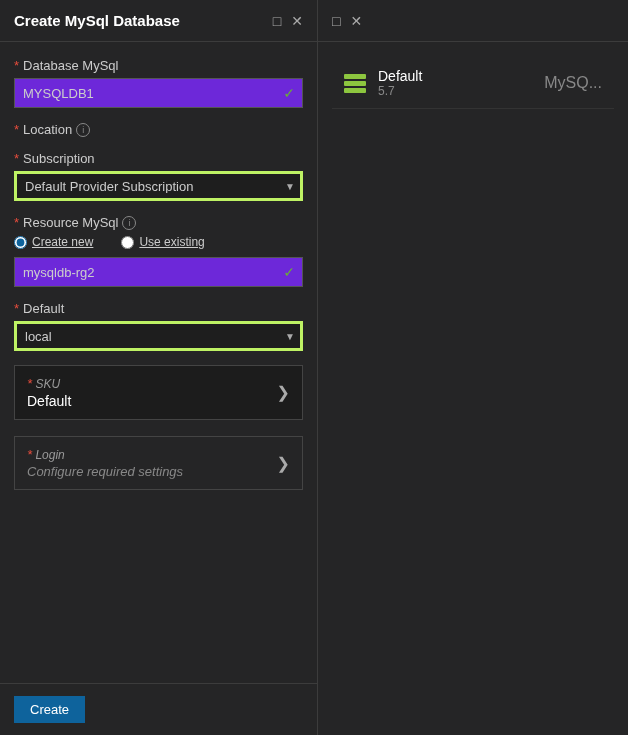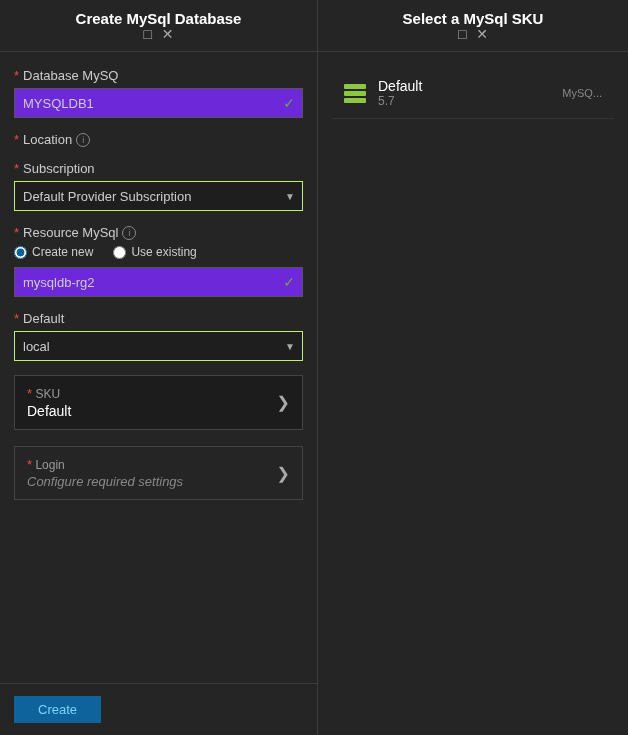--- a/index.html
+++ b/index.html
@@ -31,21 +31,20 @@
     }
 
     .panel-header {
       display: flex;
       align-items: center;
       justify-content: space-between;
       padding: 10px 14px;
       background: #252526;
       border-bottom: 1px solid #3c3c3c;
       min-height: 42px;
-      flex-direction: column;
     }
 
     .panel-title {
       font-size: 15px;
       font-weight: 600;
       color: #fff;
     }
 
     .header-actions {
       display: flex;
@@ -112,21 +111,21 @@
       font-size: 14px;
     }
 
     .select-wrapper {
       position: relative;
     }
 
     .select-wrapper select {
       width: 100%;
       background: #1e1e1e;
-      border: 1px solid #bef264;
+      border: 3px solid #bef264;
       color: #ccc;
       padding: 5px 28px 5px 8px;
       font-size: 13px;
       height: 30px;
       outline: none;
       appearance: none;
       cursor: pointer;
     }
 
     .select-arrow {
@@ -134,22 +133,23 @@
       right: 8px;
       top: 50%;
       transform: translateY(-50%);
       color: #aaa;
       font-size: 10px;
       pointer-events: none;
     }
 
     .radio-group {
       display: flex;
-      gap: 20px;
+      gap: 28px;
       margin-bottom: 8px;
+      text-decoration: underline;
     }
 
     .radio-label {
       display: flex;
       align-items: center;
       gap: 5px;
       cursor: pointer;
       color: #ccc;
       font-size: 12px;
     }
@@ -180,20 +180,21 @@
 
     .section-row-content {
       display: flex;
       flex-direction: column;
     }
 
     .section-row-title {
       font-size: 12px;
       color: #999;
       margin-bottom: 2px;
+      font-style: italic;
     }
 
     .section-row-value {
       font-size: 14px;
       color: #fff;
       font-weight: 500;
     }
 
     .section-row-italic {
       font-style: italic;
@@ -207,23 +208,23 @@
     }
 
     .panel-footer {
       padding: 12px 14px;
       border-top: 1px solid #3c3c3c;
       background: #252526;
     }
 
     .btn-create {
       background: #0e639c;
-      color: #7dd3fc;
+      color: #ffffff;
       border: none;
-      padding: 6px 24px;
+      padding: 6px 16px;
       font-size: 13px;
       cursor: pointer;
       min-width: 70px;
     }
 
     
     .sku-item {
       display: flex;
       align-items: center;
       padding: 10px 12px;
@@ -259,21 +260,21 @@
       color: #fff;
       font-weight: 500;
     }
 
     .sku-version {
       font-size: 12px;
       color: #888;
     }
 
     .sku-extra {
-      font-size: 11px;
+      font-size: 16px;
       color: #888;
       text-align: center;
     }
 
     .field-label-row {
       display: flex;
       align-items: center;
       gap: 4px;
       margin-bottom: 5px;
     }
@@ -296,21 +297,21 @@
       <span class="header-icon">□</span>
       <span class="header-icon">✕</span>
     </div>
   </div>
 
   <div class="panel-body">
 
     <div class="field-group">
       <div class="field-label-row">
         <span class="required-star">*</span>
-        <span>Database MySQ</span>
+        <span>Database MySql</span>
       </div>
       <div class="input-with-check">
         <input type="text" value="MYSQLDB1" style="">
         <span class="check-icon">✓</span>
       </div>
     </div>
 
     <div class="field-group">
       <div class="field-label-row">
         <span class="required-star">*</span>
@@ -399,21 +400,20 @@
 
   </div>
 
   <div class="panel-footer">
     <button class="btn-create">Create</button>
   </div>
 </div>
 
 <div class="panel panel-right">
   <div class="panel-header">
-    <span class="panel-title">Select a MySql SKU</span>
     <div class="header-actions">
       <span class="header-icon">□</span>
       <span class="header-icon">✕</span>
     </div>
   </div>
 
   <div class="panel-body">
     <div class="sku-item">
       <div class="sku-icon">
         <div class="sku-icon-bar"></div>

